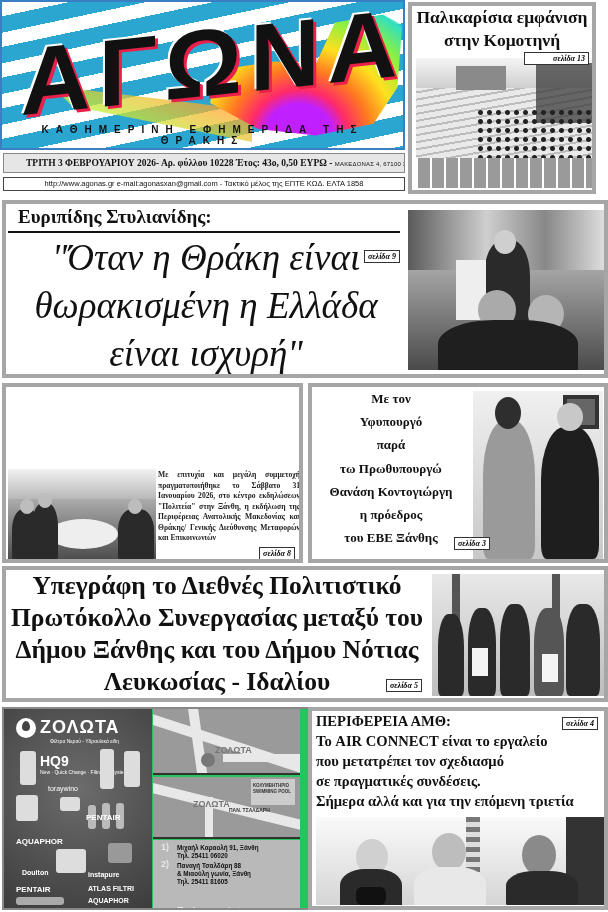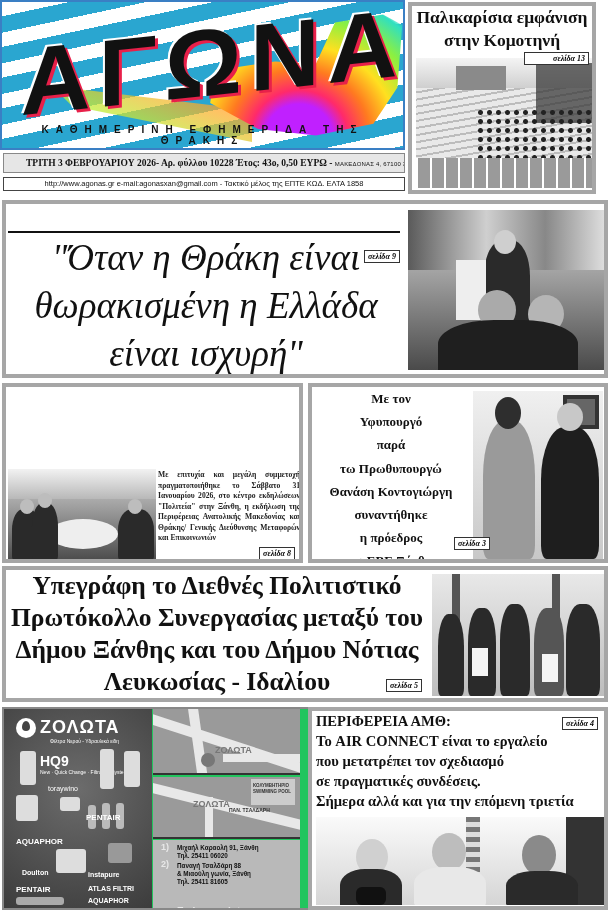--- a/index.html
+++ b/index.html
@@ -112,20 +112,21 @@
     <div class="abs" style="left:0;top:0;width:186px;height:30px;background:linear-gradient(180deg,#f4f4f4,#cfcfcf);"></div>
     <div class="abs" style="left:40px;top:8px;width:50px;height:24px;background:#8a8a8a;"></div>
     <div class="abs" style="left:120px;top:5px;width:66px;height:60px;background:#3a3a3a;opacity:.75;"></div>
     <div class="abs" style="left:60px;top:50px;width:120px;height:50px;background:radial-gradient(circle,#222 0 2px,transparent 3px) 0 0/9px 9px;"></div>
     <div class="abs" style="left:0;top:100px;width:186px;height:30px;background:repeating-linear-gradient(90deg,#fff 0 2px,#9a9a9a 2px 14px);"></div>
   </div>
   <div class="page-ref" style="right:3px;top:46px;padding-left:28px;">σελίδα 13</div>
 </div>
 
 <div class="box b-quote">
+  <div class="kicker">Ευριπίδης Στυλιανίδης:</div>
   <div class="rule"></div>
   <div class="quote">"Όταν η Θράκη είναι θωρακισμένη η Ελλάδα είναι ισχυρή"</div>
   <div class="page-ref" style="left:358px;top:46px;">σελίδα 9</div>
   <div class="photo">
     <div class="abs" style="left:0;top:0;width:196px;height:60px;background:linear-gradient(90deg,#5a5a5a,#cfcfcf 40%,#888 70%,#ddd);"></div>
     <div class="ph-person" style="left:76px;top:30px;width:46px;height:90px;"></div>
     <div class="ph-head" style="left:86px;top:20px;width:22px;height:24px;background:#cfcfcf;"></div>
     <div class="abs" style="left:48px;top:50px;width:30px;height:60px;background:#eee;"></div>
     <div class="ph-head" style="left:70px;top:80px;width:38px;height:40px;background:#aaa;"></div>
     <div class="ph-head" style="left:120px;top:85px;width:36px;height:38px;background:#b5b5b5;"></div>
@@ -149,21 +150,20 @@
   <div class="page-ref" style="right:4px;top:160px;">σελίδα 8</div>
 </div>
 
 <div class="box b-minister">
   <div class="hl">
     <div>Με τον</div>
     <div>Υφυπουργό</div>
     <div>παρά</div>
     <div>τω Πρωθυπουργώ</div>
     <div>Θανάση Κοντογιώργη</div>
-    <div>συναντήθηκε</div>
     <div>η πρόεδρος</div>
     <div>του ΕΒΕ Ξάνθης</div>
   </div>
   <div class="photo">
     <div class="abs" style="left:90px;top:4px;width:36px;height:34px;border:4px solid #333;background:#666;"></div>
     <div class="ph-person" style="left:10px;top:30px;width:52px;height:138px;background:#9a9a9a;"></div>
     <div class="ph-head" style="left:22px;top:6px;width:26px;height:32px;background:#2e2e2e;"></div>
     <div class="ph-person" style="left:68px;top:36px;width:58px;height:132px;background:#1e1e1e;"></div>
     <div class="ph-head" style="left:84px;top:12px;width:26px;height:28px;background:#c8c8c8;"></div>
   </div>

